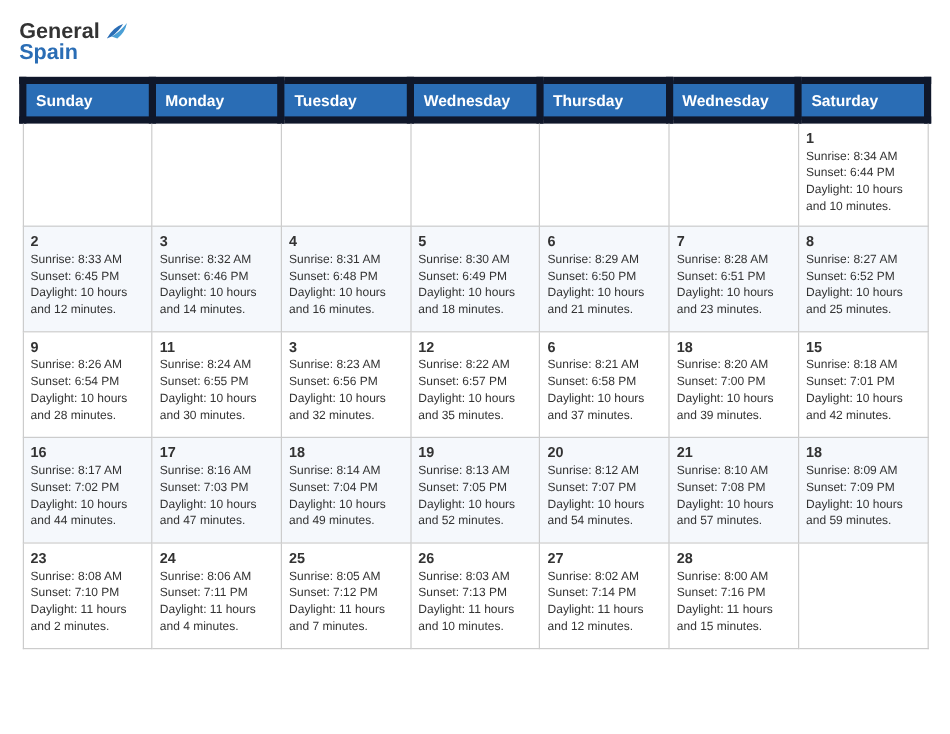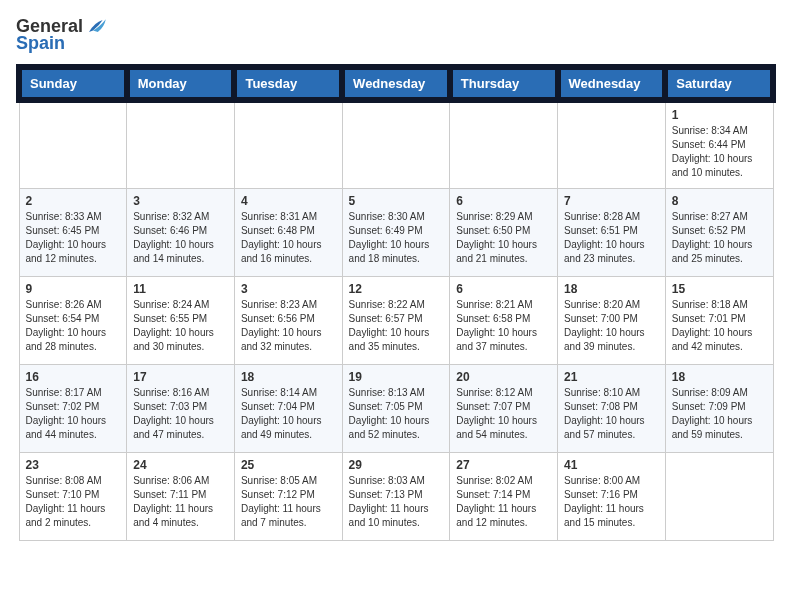--- a/index.html
+++ b/index.html
@@ -235,27 +235,27 @@
         </td>
         <td>
           <span class="day-num">24</span>
           <div class="day-info">Sunrise: 8:06 AM<br>Sunset: 7:11 PM<br>Daylight: 11 hours and 4 minutes.</div>
         </td>
         <td>
           <span class="day-num">25</span>
           <div class="day-info">Sunrise: 8:05 AM<br>Sunset: 7:12 PM<br>Daylight: 11 hours and 7 minutes.</div>
         </td>
         <td>
-          <span class="day-num">29</span>
+          <span class="day-num">26</span>
           <div class="day-info">Sunrise: 8:03 AM<br>Sunset: 7:13 PM<br>Daylight: 11 hours and 10 minutes.</div>
         </td>
         <td>
           <span class="day-num">27</span>
           <div class="day-info">Sunrise: 8:02 AM<br>Sunset: 7:14 PM<br>Daylight: 11 hours and 12 minutes.</div>
         </td>
         <td>
-          <span class="day-num">41</span>
+          <span class="day-num">28</span>
           <div class="day-info">Sunrise: 8:00 AM<br>Sunset: 7:16 PM<br>Daylight: 11 hours and 15 minutes.</div>
         </td>
         <td class="empty-cell"></td>
       </tr>
     </tbody>
 </table>
 
 </body></html>

